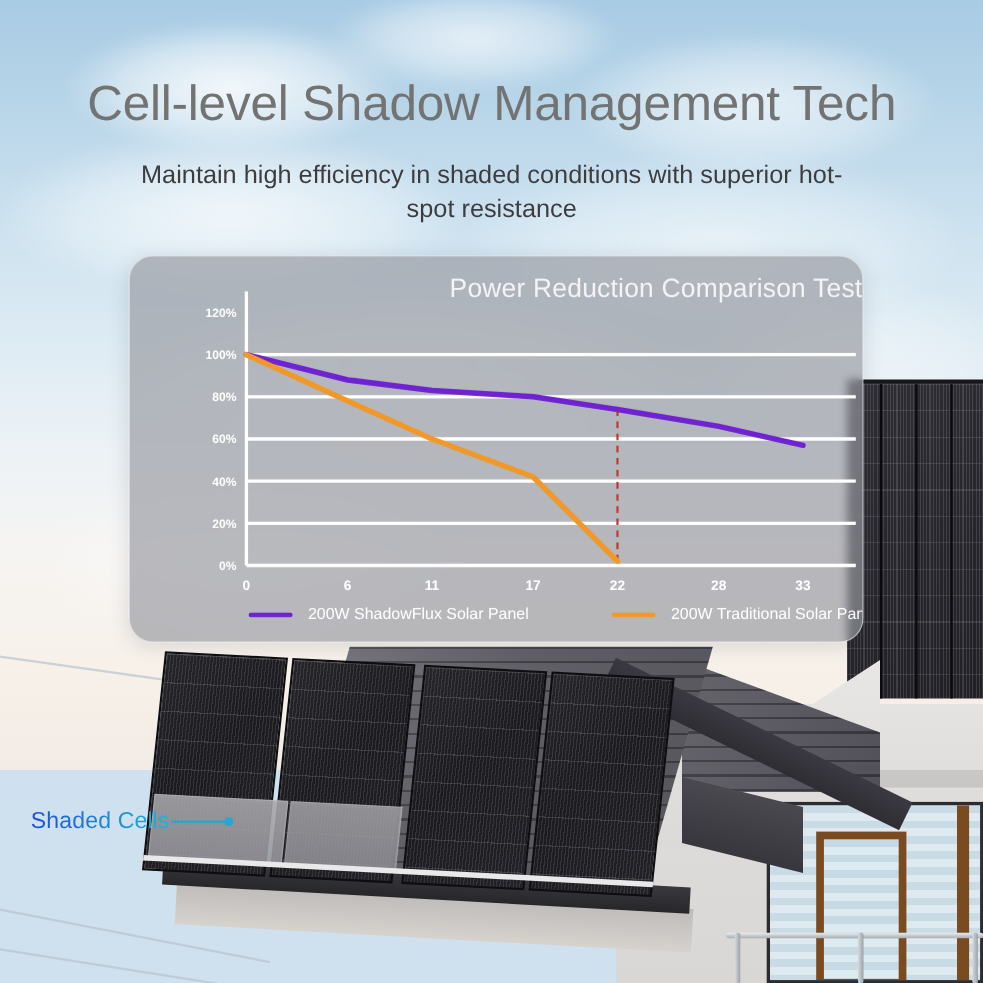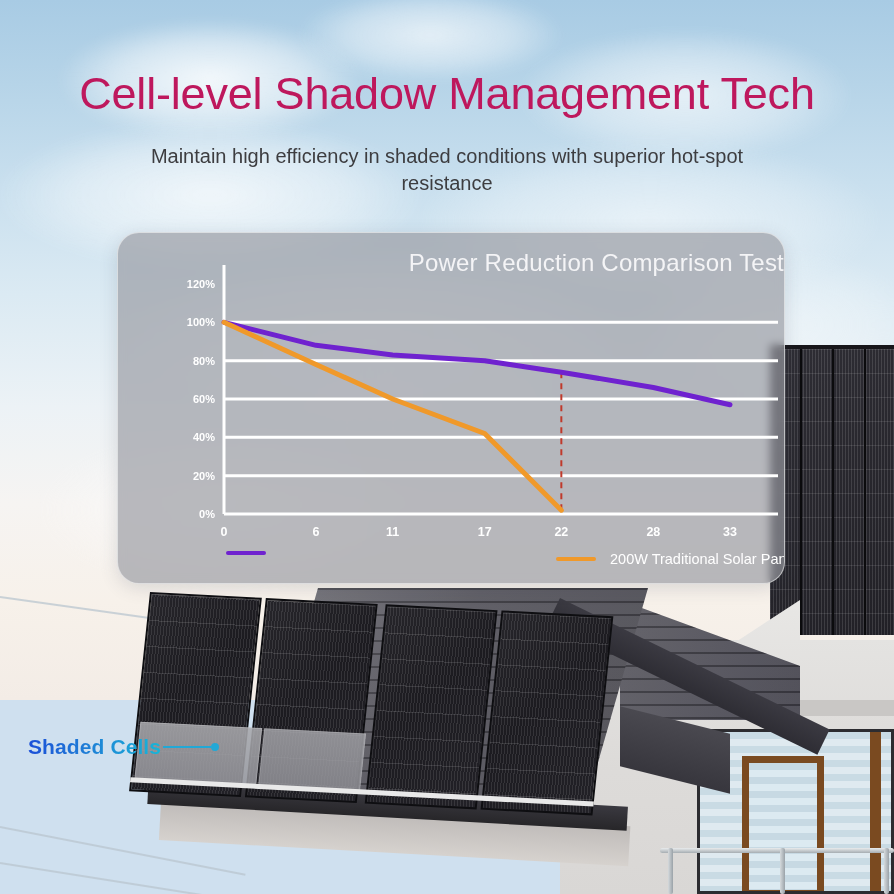--- a/index.html
+++ b/index.html
@@ -172,26 +172,26 @@
         rgba(255,255,255,.10) 0px, rgba(255,255,255,.10) 1px, rgba(0,0,0,0) 1px, rgba(0,0,0,0) 24px),
       linear-gradient(150deg,#2e2d34,#212026);
     border-top:4px solid #17161a;
   }
   .far-panel-div { position:absolute; top:0; width:2px; height:100%; background:#0b0b0d; }
   .fp1{left:30px} .fp2{left:62px} .fp3{left:94px}
 
   
   .headline {
     position:absolute; left:0; top:68px; width:894px; text-align:center;
-    font-size:45px; font-weight:400; color:#be185d; letter-spacing:-.2px;
+    font-size:45px; font-weight:400; color:#737373; letter-spacing:-.2px;
     white-space:nowrap;
   }
   .subhead {
     position:absolute; left:112px; top:143px; width:670px; text-align:center;
-    font-size:20px; font-weight:400; color:#3d3d40; line-height:1.34;
+    font-size:23px; font-weight:400; color:#3d3d40; line-height:1.34;
   }
 
   
   .glass-card {
     position:absolute; left:117px; top:232px; width:668px; height:352px;
     background: rgba(150,152,160,.66);
     border:1px solid rgba(255,255,255,.55);
     border-radius:22px;
     backdrop-filter: blur(4px);
     box-shadow: 0 4px 18px rgba(60,70,90,.16);
@@ -207,21 +207,21 @@
   .legend-row { position:absolute; left:0; top:318px; width:668px; height:26px; }
   .legend-item { position:absolute; display:flex; align-items:center; gap:14px; }
   .legend-swatch { width:40px; height:4px; border-radius:2px; display:block; }
   .legend-text { font-size:14.5px; color:#ffffff; white-space:nowrap; }
 
   
   .callout {
     position:absolute; left:28px; top:735px; display:flex; align-items:center;
   }
   .callout-text {
-    font-size:21px; font-weight:bold; letter-spacing:.1px;
+    font-size:21px; font-weight:normal; letter-spacing:.1px;
     background: linear-gradient(90deg,#1b4fd8 0%, #1f7fd6 45%, #17b6d8 100%);
     -webkit-background-clip: text; background-clip: text; color: transparent;
     white-space:nowrap;
   }
   .callout-line { width:48px; height:2px; background:#22a8d6; margin-left:2px; }
   .callout-dot { width:8px; height:8px; border-radius:50%; background:#22a8d6; }
 </style>
 </head>
 <body>
 
@@ -309,20 +309,21 @@
         <text x="612" y="303" text-anchor="middle" fill="#ffffff" font-size="12.5" font-weight="bold" font-family="&quot;Liberation Sans&quot;, sans-serif">33</text>
         <text x="668" y="286" fill="#ffffff" font-size="14.5" font-family="&quot;Liberation Sans&quot;, sans-serif">Shaded Area(%)</text>
         <line x1="443.3333333333333" y1="139.16666666666666" x2="443.3333333333333" y2="281" stroke="#c0392b" stroke-width="2" stroke-dasharray="6 5"></line>
         <polyline points="106,89.33333333333331 198,112.33333333333334 274.66666666666663,121.91666666666666 366.6666666666667,127.66666666666669 443.3333333333333,139.16666666666666 535.3333333333334,154.5 612,171.75" fill="none" stroke="#6f22cf" stroke-width="5" stroke-linecap="round" stroke-linejoin="round"></polyline>
         <polyline points="106,89.33333333333331 198,131.5 274.66666666666663,166 366.6666666666667,200.5 443.3333333333333,277.1666666666667" fill="none" stroke="#f0992a" stroke-width="5" stroke-linecap="round" stroke-linejoin="round"></polyline>
       </svg>
   </div>
   <div class="legend-row">
       <div class="legend-item" style="left: 108px;">
         <span class="legend-swatch" style="background: rgb(111, 34, 207);"></span>
+        <span class="legend-text">200W ShadowFlux Solar Panel</span>
       </div>
       <div class="legend-item" style="left: 438px;">
         <span class="legend-swatch" style="background: rgb(240, 153, 42);"></span>
         <span class="legend-text">200W Traditional Solar Panel</span>
       </div>
     </div>
 </div>
 
 <div class="callout">
   <span class="callout-text">Shaded Cells</span>

